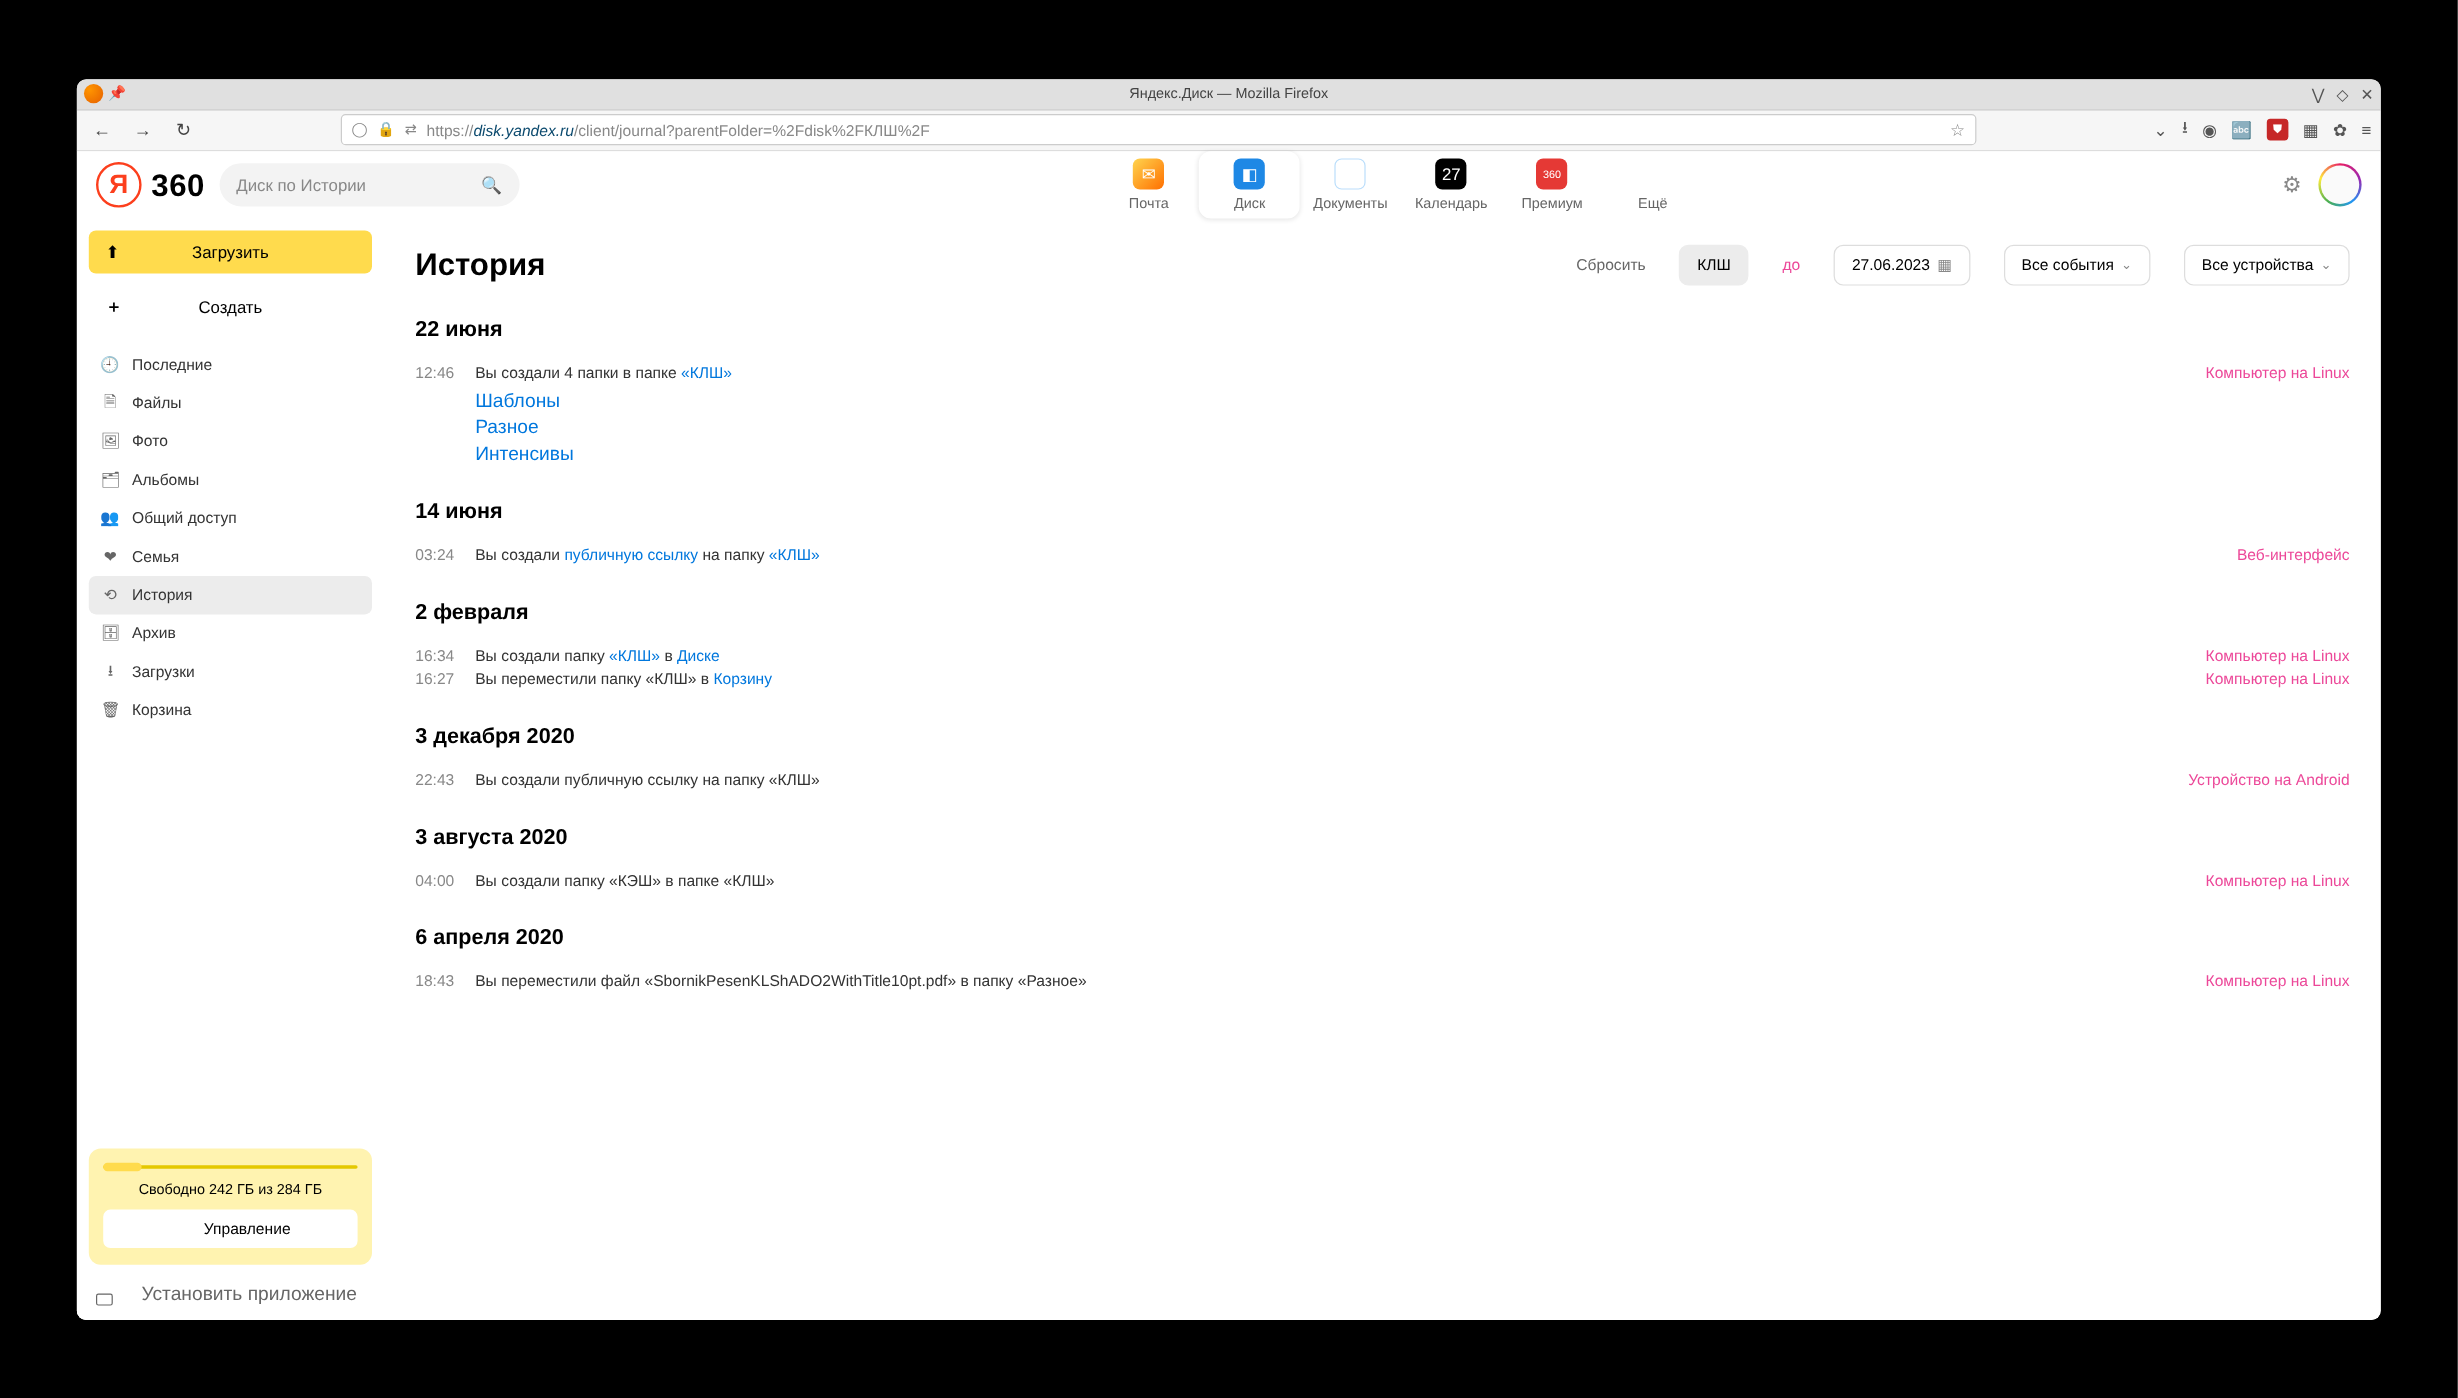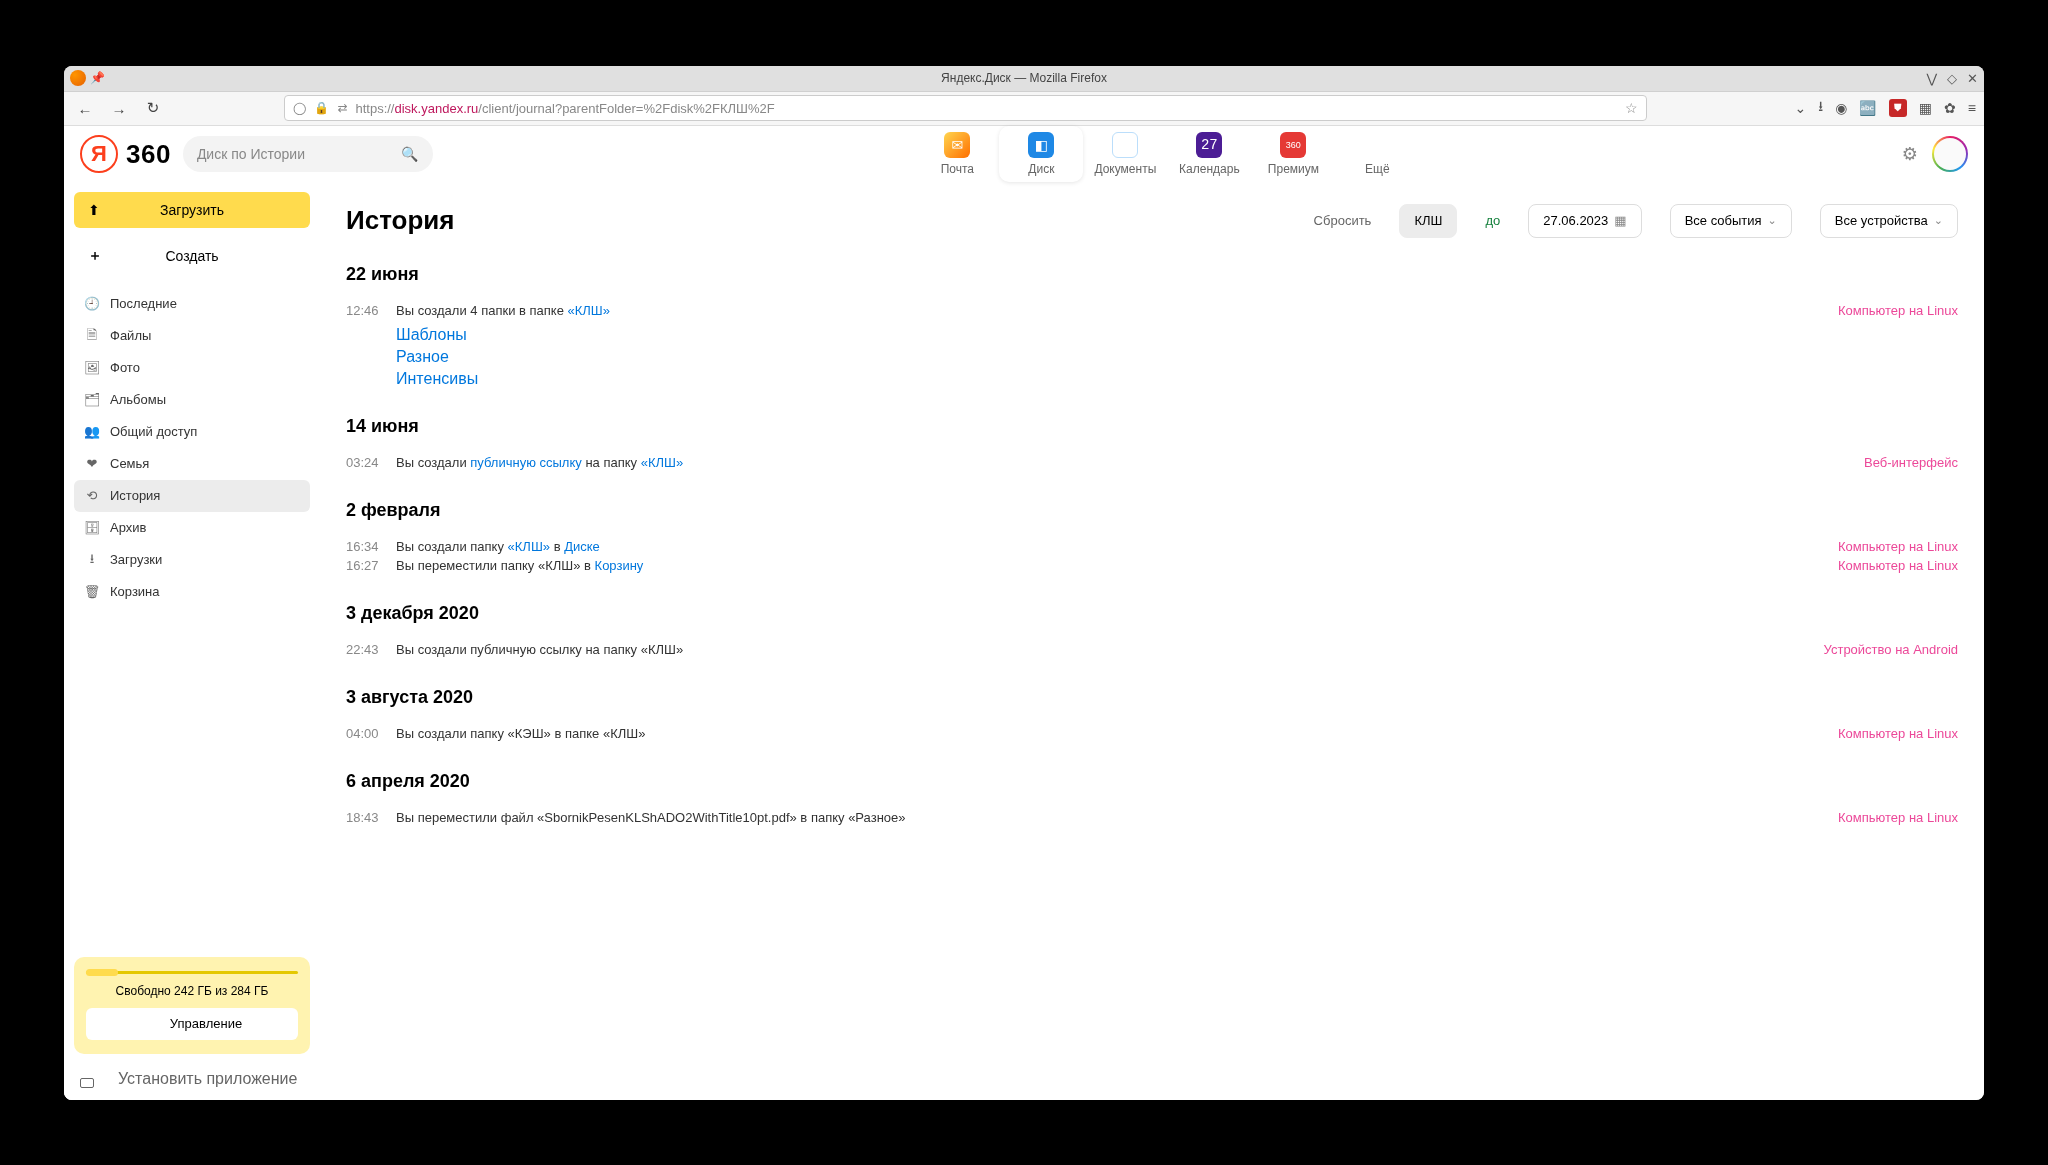--- a/index.html
+++ b/index.html
@@ -15,42 +15,42 @@
 .title-text { position: absolute; left: 50%; transform: translateX(-50%); font-size: 12px; color: #444; }
 .titlebar-right { margin-left: auto; display: flex; gap: 10px; font-size: 13px; color: #555; }
 
 
 .navbar { height: 34px; background: #f6f6f6; display: flex; align-items: center; padding: 0 8px; border-bottom: 1px solid #ddd; gap: 8px; }
 .nav-btn { width: 26px; height: 26px; display: flex; align-items: center; justify-content: center; color: #444; font-size: 15px; cursor: pointer; border-radius: 4px; }
 .urlbar { flex: 1; height: 26px; background: #fff; border: 1px solid #ccc; border-radius: 4px; display: flex; align-items: center; padding: 0 8px; gap: 8px; margin: 0 140px 0 110px; }
 .urlbar-icon { color: #888; font-size: 12px; }
 .urlbar-text { font-size: 13px; color: #666; }
 .urlbar-text .secure { color: #888; }
-.urlbar-text b { color: #be185d; font-weight: normal; }
+.urlbar-text b { color: #0c4a6e; font-weight: normal; font-style: italic; }
 .star-icon { margin-left: auto; color: #888; font-size: 14px; }
 .nav-right-icons { display: flex; gap: 12px; align-items: center; color: #555; font-size: 14px; }
 .nav-right-icons span { cursor: pointer; }
 .red-badge { width: 18px; height: 18px; background: #c62828; color: #fff; font-size: 10px; border-radius: 3px; display: inline-flex; align-items: center; justify-content: center; }
 
 
 .app { height: 974px; background: #fff; display: flex; flex-direction: column; }
 .app-header { height: 58px; display: flex; align-items: center; padding: 0 16px; border-bottom: 1px solid transparent; }
 .logo-group { display: flex; align-items: center; gap: 8px; }
 .logo-circle { width: 38px; height: 38px; border: 2px solid #fc3f1d; border-radius: 50%; display: flex; align-items: center; justify-content: center; font-weight: bold; color: #fc3f1d; font-size: 22px; }
 .logo-text { font-size: 26px; font-weight: bold; letter-spacing: .5px; }
 .searchbox { margin-left: 12px; width: 250px; height: 36px; background: #f3f3f3; border-radius: 18px; display: flex; align-items: center; padding: 0 14px; color: #888; font-size: 14px; }
 .searchbox .mag { margin-left: auto; color: #aaa; }
 .service-tabs { margin-left: auto; margin-right: auto; display: flex; gap: 0; }
 .service-tab { display: flex; flex-direction: column; align-items: center; gap: 4px; width: 84px; font-size: 12px; color: #666; padding: 6px 0; cursor: pointer; }
 .service-tab .tab-icon { width: 26px; height: 26px; border-radius: 6px; display: flex; align-items: center; justify-content: center; font-size: 14px; color: #fff; }
 .service-tab.active { background: #fff; border-radius: 10px; box-shadow: 0 1px 4px rgba(0,0,0,.1); }
 .ic-mail { background: linear-gradient(135deg,#ffd54f,#ff6f00); }
 .ic-disk { background: #1e88e5; }
 .ic-docs { background: #fff; border: 1px solid #bbdefb; width: 20px; height: 24px; color: #1976d2; font-size: 10px; }
-.ic-cal  { background: #4c1d95; font-size: 11px; font-family: Liberation Mono, monospace; }
+.ic-cal  { background: #000000; font-size: 11px; }
 .ic-prem { background: #e53935; }
 .ic-more { background: transparent; color: #666; }
 .header-right { display: flex; align-items: center; gap: 14px; }
 .gear-btn { color: #888; font-size: 18px; cursor: pointer; }
 .avatar { width: 36px; height: 36px; border-radius: 50%; background: conic-gradient(#e91e63,#9c27b0,#2196f3,#4caf50,#ffeb3b,#e91e63); padding: 2px; }
 .avatar::after { content: ''; display: block; width: 100%; height: 100%; background: #fafafa; border-radius: 50%; }
 
 
 .app-body { flex: 1; display: flex; overflow: hidden; }
 .sidebar { width: 256px; background: #fff; padding: 8px 10px; display: flex; flex-direction: column; }
@@ -73,21 +73,21 @@
 
 .main { flex: 1; padding: 20px 26px 20px 26px; overflow-y: auto; }
 .main-header { display: flex; align-items: center; margin-bottom: 26px; }
 .page-title { font-size: 26px; font-weight: bold; }
 .filters { margin-left: auto; display: flex; align-items: center; gap: 28px; font-size: 13px; }
 .reset { color: #666; cursor: pointer; }
 .chip { height: 34px; padding: 0 14px; border: 1px solid #ddd; border-radius: 8px; display: inline-flex; align-items: center; gap: 6px; cursor: pointer; }
 .chip-active { background: #ececec; border-color: #ececec; font-weight: 500; }
 .chip .chev { color: #888; font-size: 11px; }
 .cal-ic { color: #888; font-size: 13px; }
-.until-label { color: #15803d; }
+.until-label { color: #ec4899; }
 
 
 .day-group { margin-bottom: 28px; }
 .day-title { font-size: 18px; font-weight: bold; margin-bottom: 16px; }
 .entry { display: flex; font-size: 13px; padding: 2px 0; }
 .entry-time { width: 50px; color: #888; }
 .entry-body { flex: 1; color: #333; }
 .entry-body a, .entry-links a, .link { color: #0077dd; text-decoration: none; cursor: pointer; }
 .entry-links { margin-left: 50px; margin-top: 6px; display: flex; flex-direction: column; gap: 4px; }
 .entry-device { color: #ec4899; font-size: 13px; }

